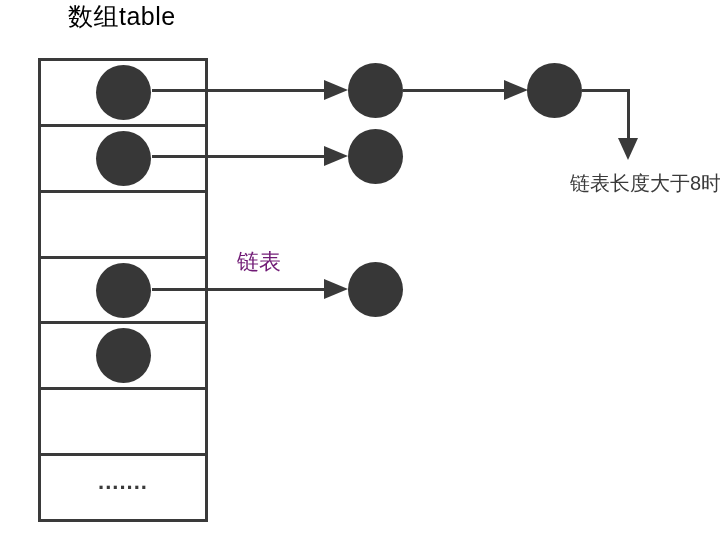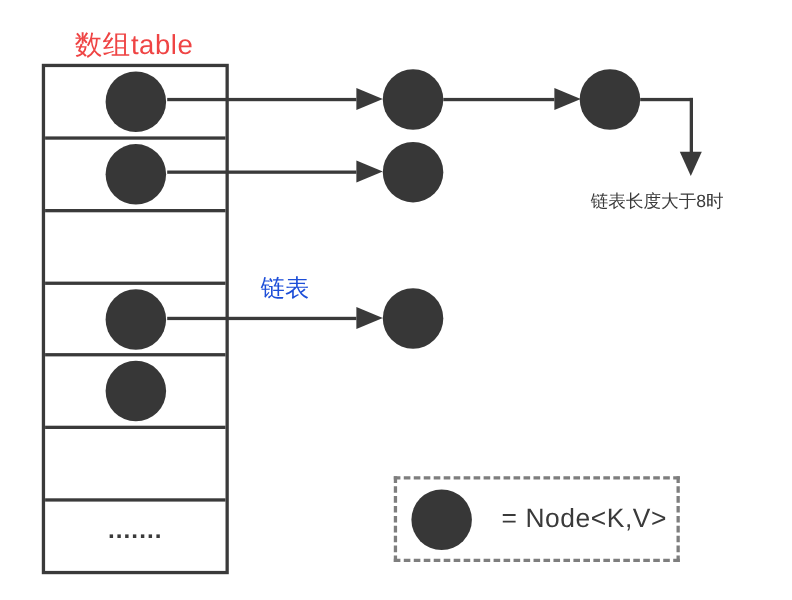--- a/index.html
+++ b/index.html
@@ -5,23 +5,23 @@
   html, body { margin: 0; padding: 0; background: #ffffff; }
   .stage {
     position: relative;
     width: 720px; height: 545px;
     background: #ffffff;
     overflow: hidden;
     font-family: "Liberation Sans", "DejaVu Sans", sans-serif;
     color: #3a3a3a;
   }
   .title {
-    position: absolute; left: 68px; top: 24px;
+    position: absolute; left: 68px; top: 0;
     font-size: 25px; letter-spacing: 0.5px;
-    color: #ef4444;
+    color: #000000;
   }
   
   .array {
     position: absolute; left: 38px; top: 58px;
     width: 170px; height: 464px;
     border: 3px solid #3a3a3a;
     box-sizing: border-box;
     display: flex; flex-direction: column;
     background: #ffffff;
   }
@@ -55,26 +55,26 @@
   }
   .head-down {
     position: absolute; width: 0; height: 0;
     border-left: 10px solid transparent;
     border-right: 10px solid transparent;
     border-top: 22px solid #3a3a3a;
   }
   
   .ll-label {
     position: absolute; left: 237px; top: 247px;
-    font-size: 22px; color: #1d4ed8;
+    font-size: 22px; color: #701a75;
   }
   .treeify {
     position: absolute; left: 537px; top: 170px; width: 184px;
-    text-align: left;
-    font-size: 16px; line-height: 27px;
+    text-align: right;
+    font-size: 20px; line-height: 27px;
     color: #3a3a3a;
   }
   
   .legend {
     position: absolute; left: 358px; top: 433px;
     width: 260px; height: 78px;
     box-sizing: border-box;
     border: 3px dashed #7e7e7e;
     display: flex; align-items: center;
     padding-left: 13px;
@@ -130,18 +130,14 @@
   <div class="hline" style="left:152px; top:155px; width:172px;"></div>
   <div class="head-right" style="left:324px; top:146px;"></div>
   <span class="node abs" style="left:348px; top:129px;"></span>
 
   <div class="ll-label">链表</div>
 
   <div class="hline" style="left:152px; top:288px; width:172px;"></div>
   <div class="head-right" style="left:324px; top:279px;"></div>
   <span class="node abs" style="left:348px; top:262px;"></span>
 
-  <div class="legend">
-    <span class="node"></span>
-    <span class="legend-text">= Node&lt;K,V&gt;</span>
-  </div>
 
 </div>
 
 </body></html>

